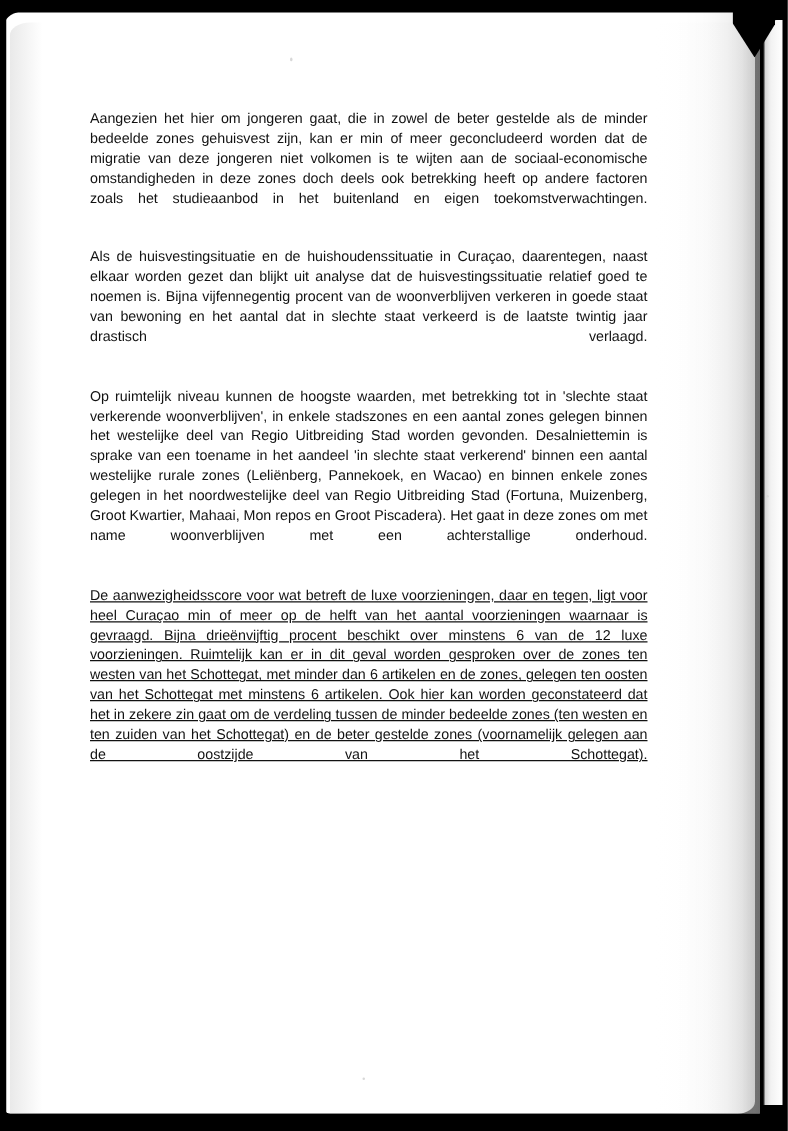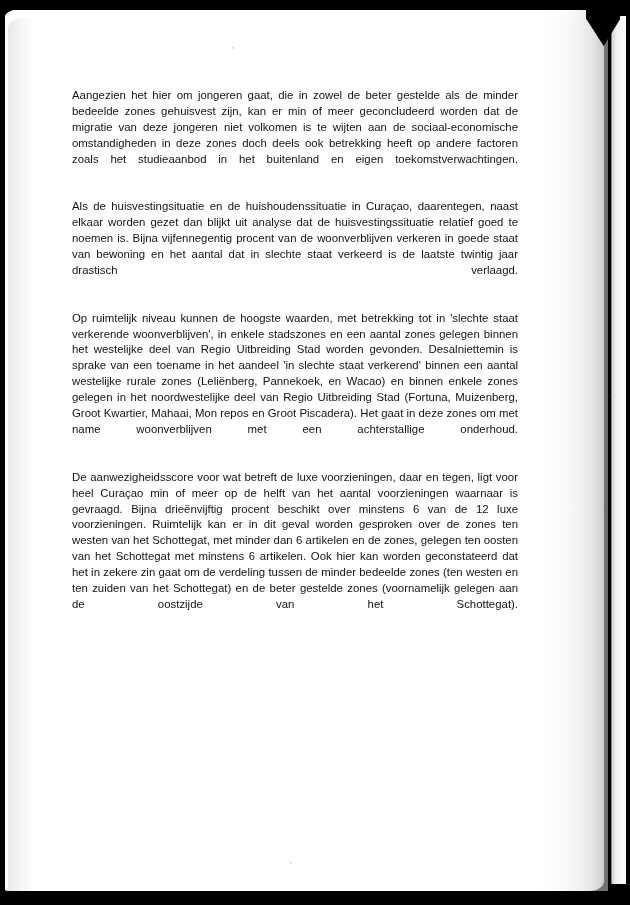--- a/index.html
+++ b/index.html
@@ -119,21 +119,21 @@
     line-height: 15.9px;
     text-align: justify;
     text-justify: inter-word;
     -webkit-font-smoothing: none;
   }
 
   .para {
     margin: 0 0 15.9px 0;
     text-align: justify;
   }
-  .para:last-child { margin-bottom: 0; }
+  .para:last-child { margin-bottom: 0; text-decoration: underline; }
 
   
   .para::after {
     content: "";
     display: inline-block;
     width: 100%;
   }
 
   .page-number {
     position: absolute;

